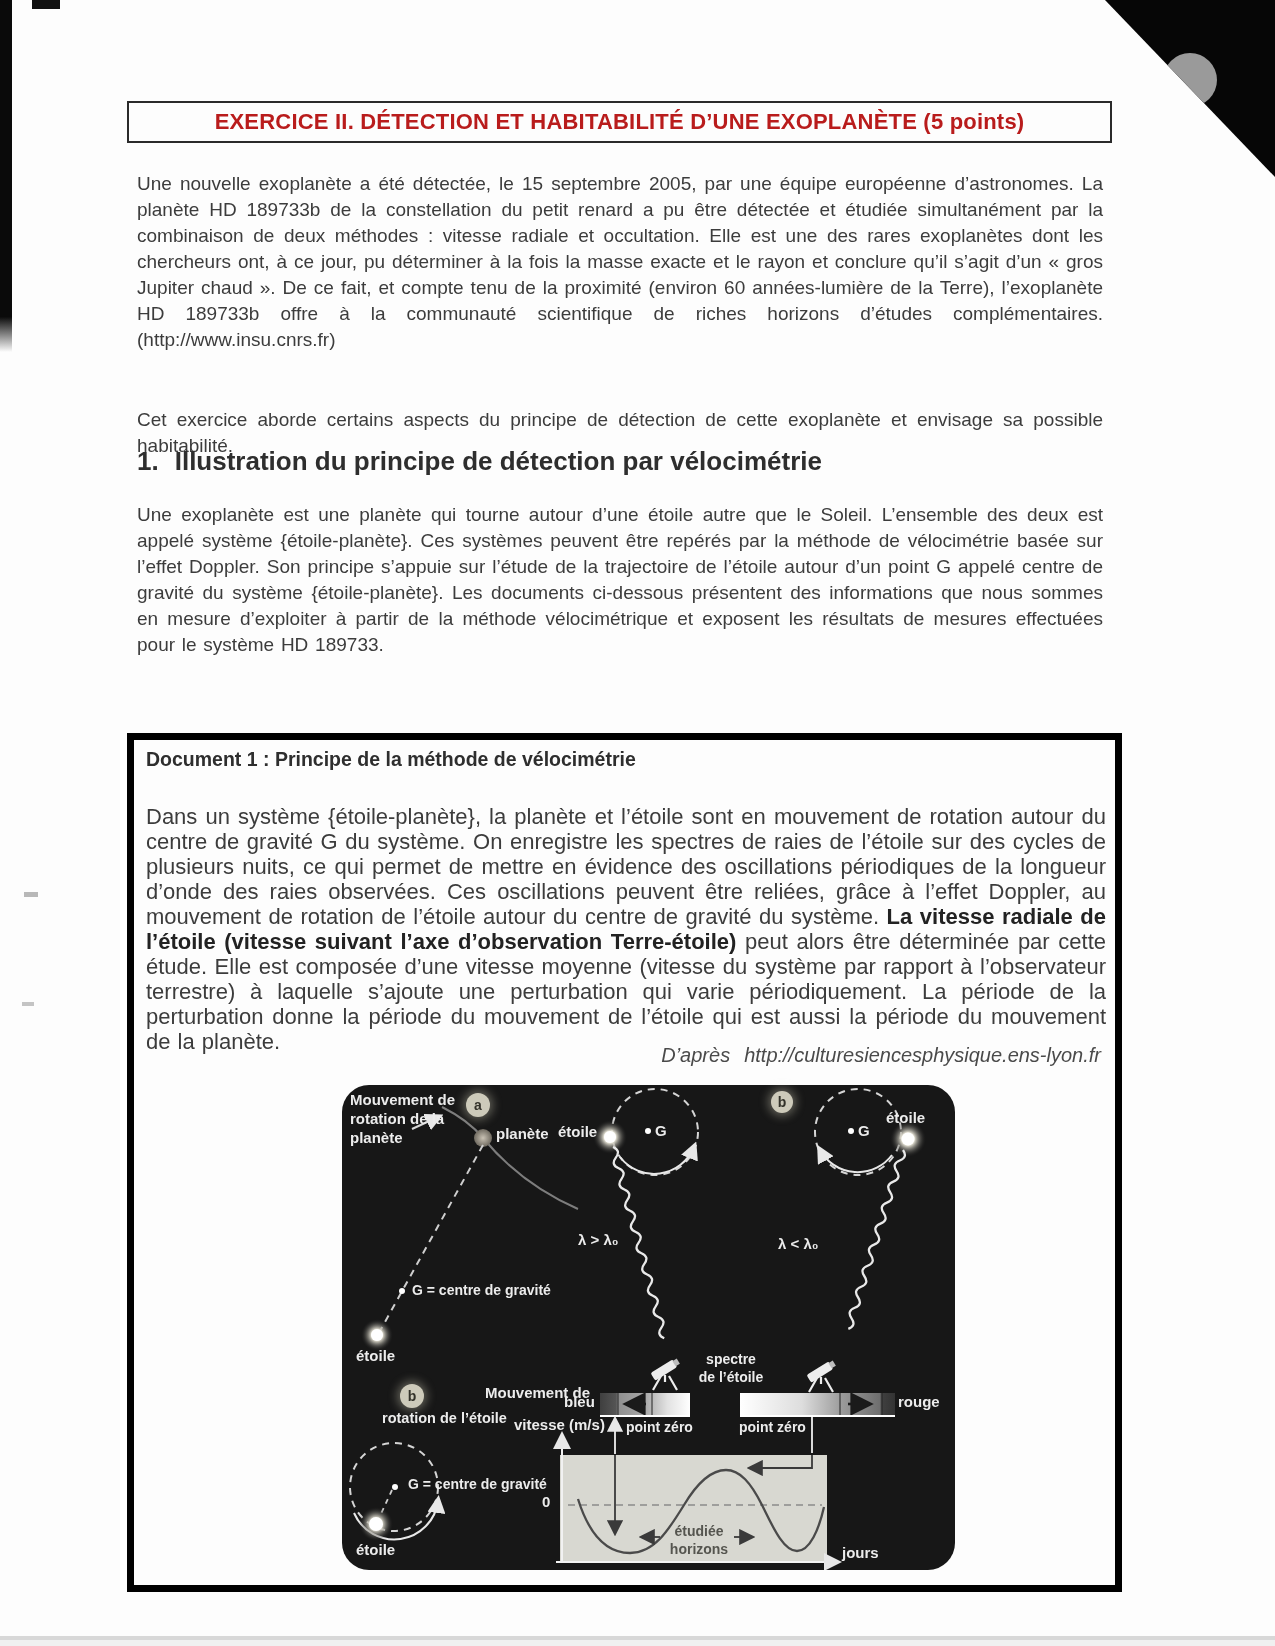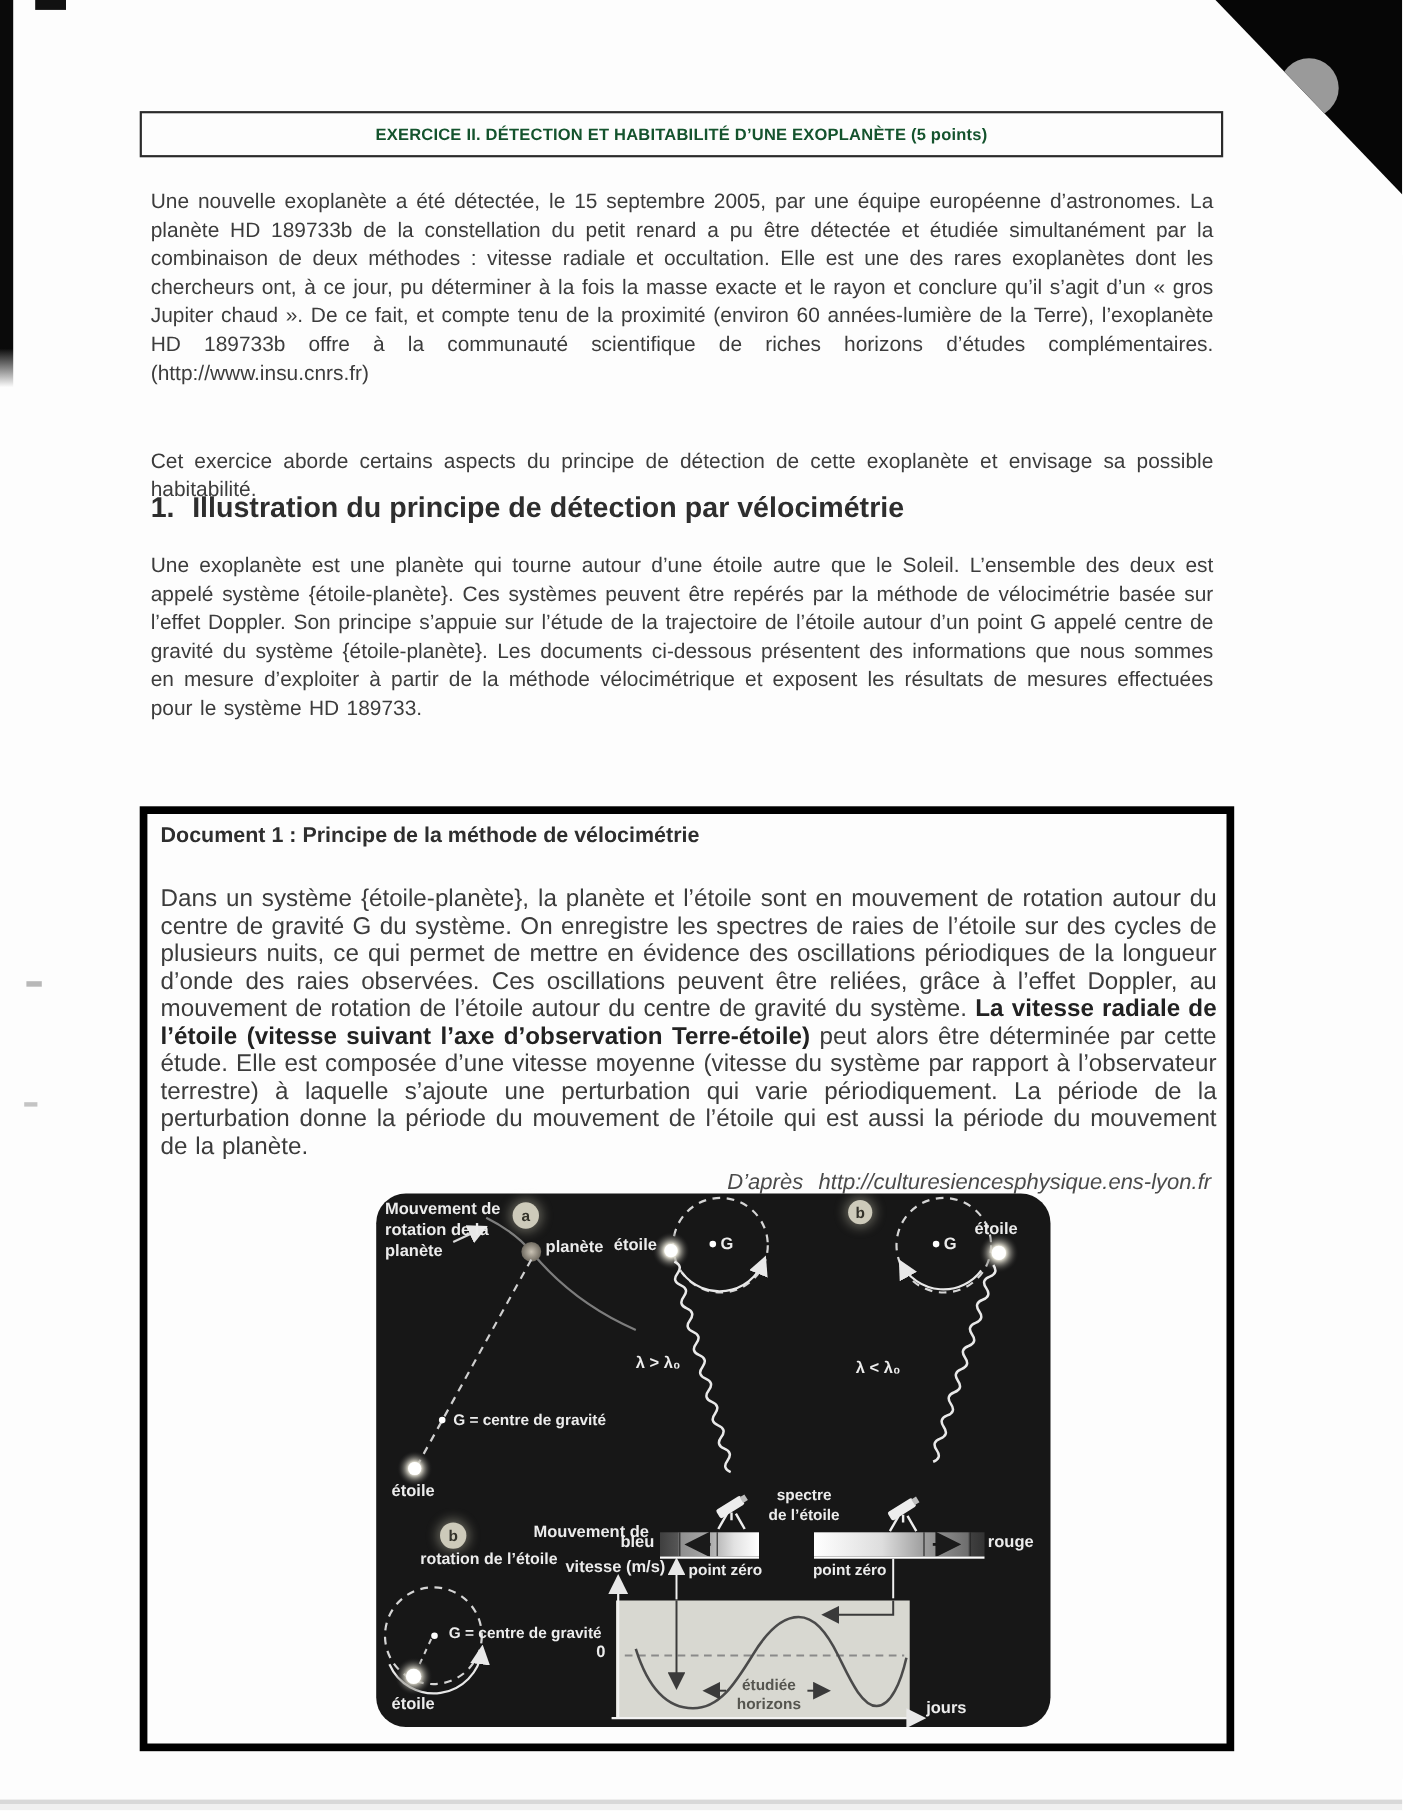--- a/index.html
+++ b/index.html
@@ -13,37 +13,37 @@
   .scan-topleft-mark { position:absolute; left:32px; top:0; width:28px; height:9px; background:#111; }
   .scan-corner { position:absolute; left:0; top:0; width:1275px; height:200px; pointer-events:none; }
   .scan-mark-1 { position:absolute; left:24px; top:892px; width:14px; height:5px; background:#b8b8b8; }
   .scan-mark-2 { position:absolute; left:22px; top:1002px; width:12px; height:4px; background:#c4c4c4; }
   .scan-bottom-line { position:absolute; left:0; top:1636px; width:1275px; height:4px; background:#d8d8d8; }
   .scan-bottom-fade { position:absolute; left:0; top:1640px; width:1275px; height:6px; background:#f0f0f0; }
 
   
   .title-box { position:absolute; left:127px; top:101px; width:981px; height:38px;
     border:2px solid #2b2b2b; display:flex; align-items:center; justify-content:center; background:#fdfdfd; }
-  .title-box h1 { margin:0; font-size:15px; font-weight:bold; color:#14532d; letter-spacing:0.2px; }
+  .title-box h1 { margin:0; font-size:22px; font-weight:bold; color:#b91c1c; letter-spacing:0.2px; }
 
   .para { position:absolute; left:137px; width:966px; font-size:19px; line-height:26px;
     text-align:justify; color:#3c3c3c; word-spacing:1.5px; }
   .para .src { }
 
   .sec-heading { position:absolute; left:137px; top:446px; font-size:26px; font-weight:bold; color:#2e2e2e; }
   .sec-heading .num { margin-right:16px; }
 
   
   .doc-box { position:absolute; left:127px; top:733px; width:981px; height:845px;
     border:7px solid #000000; background:#fdfdfd; }
   .doc-title { position:absolute; left:12px; top:8px; font-size:19.5px; font-weight:bold; color:#2e2e2e; }
   .doc-body { position:absolute; left:12px; top:42px; width:960px; font-size:22px; line-height:25px;
     text-align:justify; color:#3c3c3c; word-spacing:1px; }
   .doc-body b { color:#222; }
-  .doc-attribution { position:absolute; right:14px; top:324px; font-size:20px; font-style:italic; color:#4a4a4a; }
+  .doc-attribution { position:absolute; right:14px; top:304px; font-size:20px; font-style:italic; color:#4a4a4a; }
   .doc-attribution .url { margin-left:14px; }
 
   
   .figure { position:absolute; left:208px; top:345px; width:613px; height:485px; background:#171717;border-radius:27px; }
   .figure svg { position:absolute; left:0; top:0; }
   .flabel { position:absolute; color:#ececec; font-weight:bold; font-size:15px; line-height:1.25;
     white-space:nowrap; font-family:"Liberation Sans", sans-serif; }
   .flabel.small { font-size:14px; }
   .flabel.center { text-align:center; white-space:normal; }
   .fbadge { position:absolute; width:24px; height:24px; border-radius:50%; background:#cdcaba;

